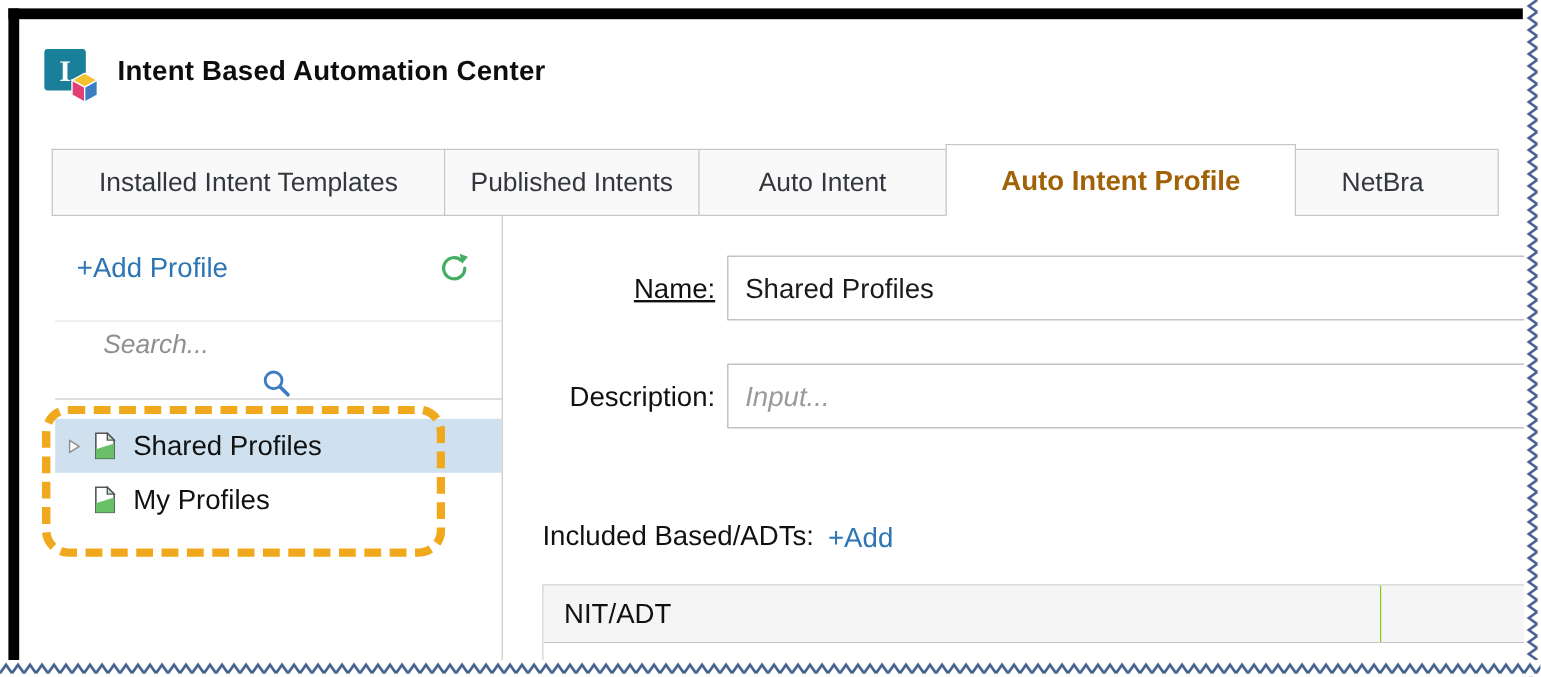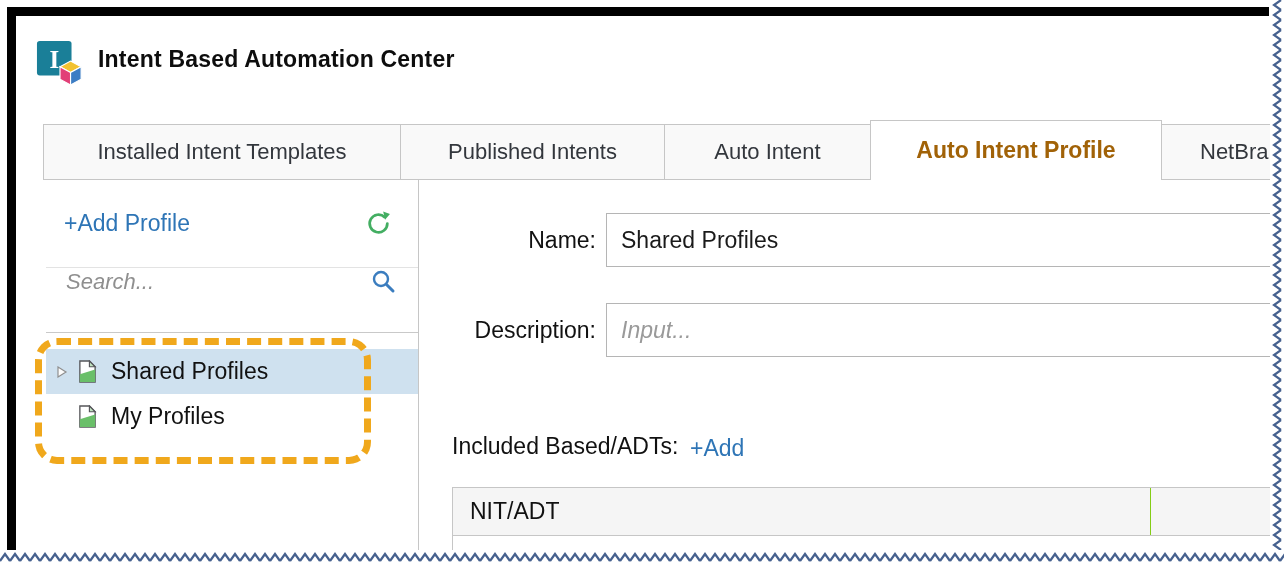--- a/index.html
+++ b/index.html
@@ -23,37 +23,37 @@
   .tab { height:56px; display:flex; align-items:center; justify-content:center; background:#f9f9f9;
          border:1px solid #c6c6c6; margin-left:-1px; font-size:22px; color:#33373d; cursor:pointer;
          box-sizing:border-box; white-space:nowrap; overflow:hidden; }
   .tab:first-child { margin-left:0; }
   .tab.active { background:#ffffff; height:60px; border-bottom:none; font-weight:700; color:#a16207; font-size:23px; z-index:2; }
 
   
   .left-panel { position:absolute; left:46px; top:180px; width:373px; height:372px; border-right:1px solid #c6c6c6; box-sizing:border-box; background:#fff; }
   .add-row { height:87px; border-bottom:1px solid #e3e3e3; display:flex; align-items:center; justify-content:space-between; padding:0 26px 0 18px; }
   .add-profile-link { color:#2e75b6; font-size:23px; cursor:pointer; white-space:nowrap; }
-  .search-row { height:64px; border-bottom:1px solid #c9c9c9; display:flex; align-items:flex-start; padding:0 22px 0 18px; }
+  .search-row { height:64px; border-bottom:1px solid #c9c9c9; display:flex; align-items:center; padding:0 22px 0 18px;flex-direction:column; }
   .search-input { flex:1; border:none; outline:none; font-size:22px; color:#333; background:transparent; min-width:0; }
   .search-input::placeholder { font-style:italic; color:#8f8f8f; }
   .tree { padding-top:16px; }
   .tree-row { height:45px; display:flex; align-items:center; font-size:23px; color:#111; padding-left:10px; cursor:pointer; }
   .tree-row.selected { background:#cfe1ef; }
   .expander { width:12px; margin-right:9px; flex:0 0 auto; }
   .expander-spacer { width:21px; flex:0 0 auto; }
   .doc-icon { width:21px; height:23px; margin-right:13px; flex:0 0 auto; }
 
   
   .annotation { position:absolute; left:35px; top:338px; width:322px; height:112px;
                 border:7px dashed #f0a81c; border-radius:22px; z-index:10; pointer-events:none; }
 
   
   .field-label { position:absolute; left:420px; width:176px; text-align:right; font-size:23px; color:#111; white-space:nowrap; }
-  .name-label { top:227px; }
+  .name-label { top:227px;text-decoration:underline; }
   .desc-label { top:317px; }
   .text-input { position:absolute; left:606px; width:666px; height:54px; border:1px solid #b5b5b5; box-sizing:border-box;
                 padding:0 14px; font-size:23px; color:#1a1a1a; font-family:"Liberation Sans", sans-serif; background:#fff; outline:none; }
   .name-input { top:213px; }
   .desc-input { top:303px; }
   .desc-input::placeholder { font-style:italic; color:#9a9a9a; }
   .included-label { position:absolute; left:452px; top:433px; font-size:23px; color:#111; white-space:nowrap; }
   .add-link { position:absolute; left:690px; top:435px; font-size:23px; color:#2e75b6; cursor:pointer; }
 
   
@@ -77,22 +77,22 @@
     <text x="19" y="31" font-family="Liberation Serif, serif" font-size="26" font-weight="bold" fill="#ffffff" text-anchor="middle">I</text>
     <g stroke="#ffffff" stroke-width="1.2">
       <polygon points="36,24 47,30 36,36 25,30" fill="#f2c230"></polygon>
       <polygon points="25,30 36,36 36,49 25,43" fill="#e23f77"></polygon>
       <polygon points="36,36 47,30 47,43 36,49" fill="#3c7dc4"></polygon>
     </g>
   </svg>
   <div class="app-title">Intent Based Automation Center</div>
 
   <div class="tabs">
-    <div class="tab" style="width:358px">Installed Intent Templates</div>
-    <div class="tab" style="width:265px">Published Intents</div>
+    <div class="tab" style="width:328px">Installed Intent Templates</div>
+    <div class="tab" style="width:213px">Published Intents</div>
     <div class="tab" style="width:207px">Auto Intent</div>
     <div class="tab active" style="width:292px">Auto Intent Profile</div>
     <div class="tab" style="width:170px; justify-content:flex-start; padding-left:38px;">NetBra</div>
   </div>
 
   <div class="left-panel">
     <div class="add-row">
       <span class="add-profile-link">+Add Profile</span>
       <svg viewBox="0 0 26 26" width="27" height="27" aria-hidden="true">
         <path d="M21.5 13 a8.5 8.5 0 1 1 -2.6 -6.1" fill="none" stroke="#43ae62" stroke-width="2.6" stroke-linecap="round"></path>

